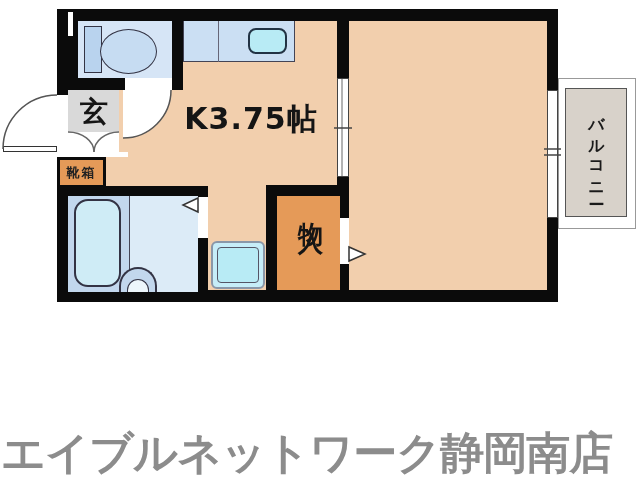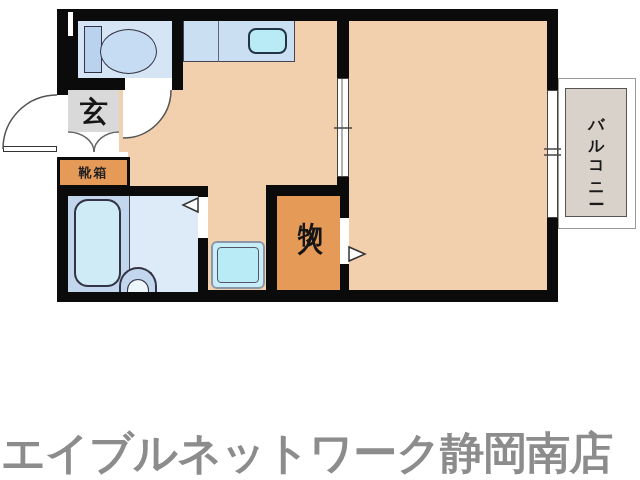--- a/index.html
+++ b/index.html
@@ -18,21 +18,21 @@
   .toilet-floor{left:78px;top:21px;width:94px;height:57px;background:var(--toilet-blue,#d6e5f6);}
   .toilet-tank{left:84px;top:26px;width:18px;height:47px;background:#b9d3ee;border:1px solid #334;}
   .toilet-bowl{left:100px;top:29px;width:57px;height:45px;background:#c6dcf2;border:1px solid #334;border-radius:50%;}
   .toilet-opening{left:125px;top:78px;width:47px;height:12px;background:#fff;}
   
   .genkan{left:68px;top:90px;width:51px;height:42px;background:var(--genkan-gray,#d9d9d9);}
   .genkan-band{left:68px;top:132px;width:51px;height:20px;background:#fff;}
   .front-door-opening{left:57px;top:95px;width:11px;height:57px;background:#fff;}
   .front-door-leaf{left:3px;top:146px;width:54px;height:6px;background:#fff;border:1px solid #333;}
   .shoebox-gap{left:57px;top:152px;width:71px;height:5px;background:#fff;}
-  .shoebox{left:57px;top:157px;width:73px;height:31px;background:var(--storage-orange,#e59a58);border:3px solid var(--wall,#0b0b0b);
+  .shoebox{left:57px;top:157px;width:49px;height:31px;background:var(--storage-orange,#e59a58);border:3px solid var(--wall,#0b0b0b);
            display:flex;align-items:center;justify-content:center;font-size:13px;font-weight:600;color:#222;letter-spacing:2px;}
   
   .bath-block{left:57px;top:186px;width:151px;height:116px;background:var(--wall,#0b0b0b);}
   .bath-left{left:68px;top:196px;width:62px;height:96px;background:var(--bath-left,#c2d7ed);}
   .bath-right{left:130px;top:196px;width:68px;height:96px;background:var(--bath-right,#dcebf7);}
   .bath-divider{left:129px;top:196px;width:1px;height:96px;background:#445;}
   .bathtub{left:74px;top:199px;width:47px;height:88px;background:var(--tub,#cfecf6);border:2px solid #334;border-radius:14px;}
   .washbasin{left:119px;top:267px;width:38px;height:25px;background:var(--bath-left,#c2d7ed);border:2px solid #334;border-bottom:none;border-radius:19px 19px 0 0;}
   .washbasin-inner{left:127px;top:279px;width:22px;height:13px;background:#edf6fb;border:1px solid #334;border-bottom:none;border-radius:11px 11px 0 0;}
   .bath-door-opening{left:198px;top:197px;width:10px;height:41px;background:#fff;}
@@ -134,16 +134,17 @@
     <polygon points="349,247 349,261 365,254" fill="#ffffff" stroke="#333" stroke-width="1.5"></polygon>
 
     <line x1="342" y1="79" x2="342" y2="176" stroke="#666" stroke-width="1"></line>
     <line x1="334" y1="128" x2="352" y2="128" stroke="#444" stroke-width="1.5"></line>
 
     <line x1="544" y1="149" x2="561" y2="149" stroke="#444" stroke-width="1.5"></line>
     <line x1="544" y1="155" x2="561" y2="155" stroke="#444" stroke-width="1.5"></line>
   </svg>
 
   <div class="abs lbl genkan-label">玄</div>
+  <div class="abs lbl kitchen-label">K3.75帖</div>
   <div class="abs lbl storage-label">物入</div>
 
   <div class="abs footer-logo">エイブルネットワーク静岡南店</div>
 </div>
 
 </body></html>

